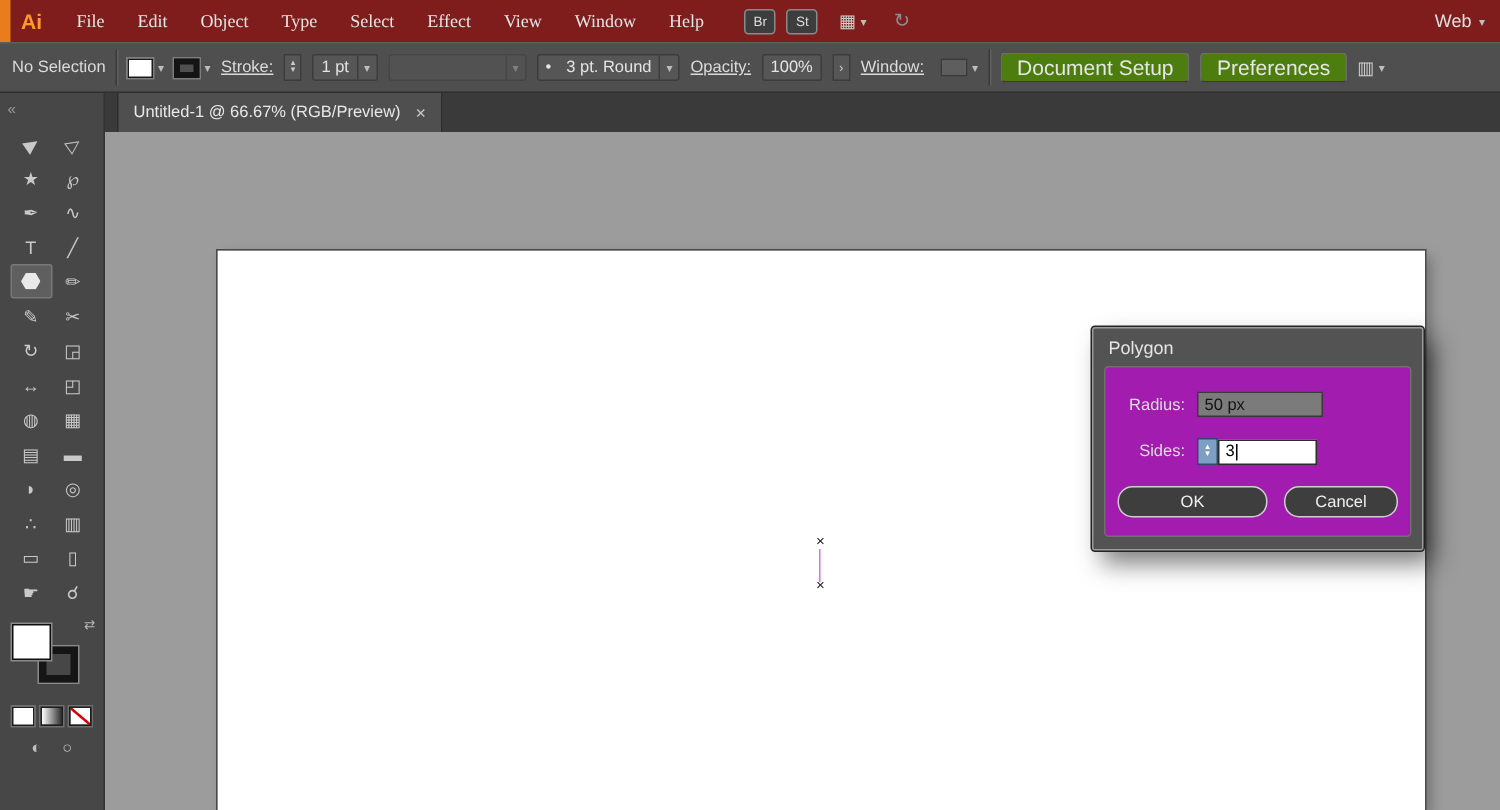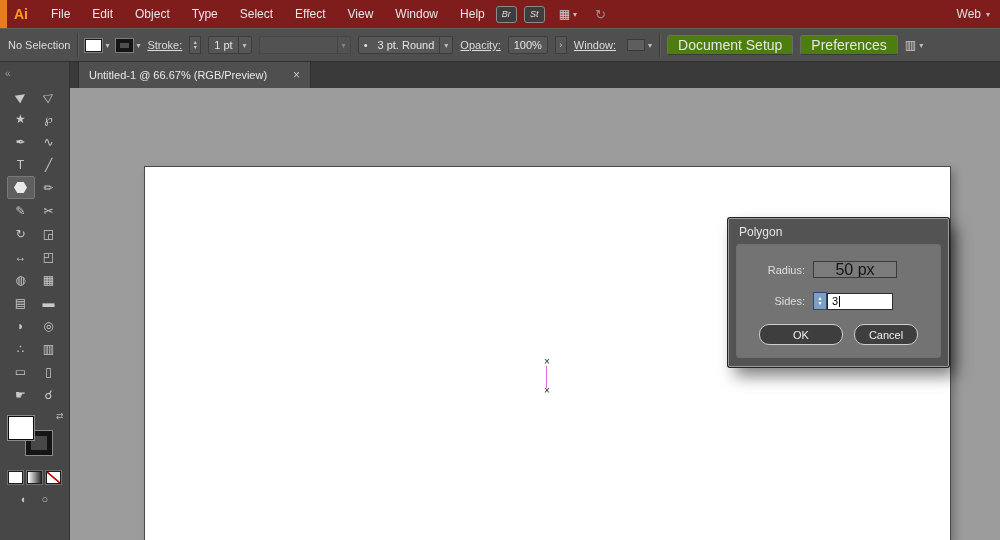--- a/index.html
+++ b/index.html
@@ -3,23 +3,23 @@
 <meta charset="utf-8">
 <style>
   *{margin:0;padding:0;box-sizing:border-box;}
   html,body{width:1000px;height:540px;}
   body{position:relative;font-family:"Liberation Sans","DejaVu Sans",sans-serif;background:#9c9c9c;overflow:hidden;color:#ddd;}
 
   
   .menubar{position:absolute;left:0;top:0;width:100%;height:28px;background:#7f1d1d;display:flex;align-items:center;padding:0 8px;z-index:5;}
   .edge-accent{position:absolute;left:0;top:0;width:7px;height:28px;background:#e87d1e;}
   .logo{color:#ff9a23;font-weight:bold;font-size:14px;margin:0 12px 0 6px;}
-  .menu-items{display:flex;height:100%;align-items:flex-start;}
+  .menu-items{display:flex;height:100%;align-items:flex-start;font-family:Liberation Serif, serif;}
   .menu-item{padding:0 11px;font-size:12px;color:#e6e6e6;line-height:28px;cursor:default;}
-  .mb-badges{display:flex;gap:7px;font-style:italic;}
+  .mb-badges{display:flex;gap:7px;margin-left:16px;}
   .badge{width:21px;height:17px;border:1px solid #8a8a8a;border-radius:3px;background:#3d3d3d;font-size:9px;color:#ddd;display:flex;align-items:center;justify-content:center;}
   .mb-icon{color:#cfcfcf;font-size:12px;margin-left:14px;display:flex;align-items:center;gap:3px;}
   .dd{font-size:8px;color:#bdbdbd;}
   .sync{color:#8f8f8f;margin-left:18px;font-size:13px;}
   .spacer{flex:1;}
   .workspace{display:flex;align-items:center;gap:5px;font-size:12px;color:#e0e0e0;margin-right:2px;}
 
   
   .controlbar{position:absolute;left:0;top:28px;width:100%;height:34px;background:#4f4f4f;border-top:1px solid #5f5f5f;border-bottom:1px solid #2f2f2f;display:flex;align-items:center;padding:0 8px;gap:7px;font-size:11px;z-index:4;}
   .vsep{width:1px;height:24px;background:#3a3a3a;box-shadow:1px 0 0 #5e5e5e;}
@@ -33,21 +33,21 @@
   .combo .val{padding:0 5px;white-space:nowrap;}
   .combo .dd-cell{width:13px;align-self:stretch;border-left:1px solid #3c3c3c;display:flex;align-items:center;justify-content:center;}
   .combo.disabled{opacity:.45;width:92px;justify-content:flex-end;}
   .mini-btn{width:12px;height:18px;background:#565656;border:1px solid #3c3c3c;display:flex;align-items:center;justify-content:center;color:#ccc;font-size:9px;}
   .style-swatch{width:18px;height:12px;background:#5e5e5e;border:1px solid #3a3a3a;margin-left:4px;}
   .cb-btn{height:20px;padding:0 10px;background:#4d7c0f;border:1px solid #6c6c6c;border-bottom-color:#3a3a3a;border-radius:3px;color:#e6e6e6;font-size:14px;font-family:inherit;white-space:nowrap;}
   .align-group{display:flex;align-items:center;gap:3px;color:#cfcfcf;font-size:12px;}
 
   
   .tabbar{position:absolute;left:70px;top:62px;right:0;height:26px;background:#3a3a3a;display:flex;align-items:stretch;z-index:3;}
-  .tab{margin-left:8px;padding:0 10px;background:#4f4f4f;display:flex;align-items:center;gap:26px;font-size:11px;color:#e8e8e8;border-right:1px solid #2d2d2d;border-left:1px solid #2d2d2d;}
+  .tab{margin-left:8px;padding:0 10px;background:#4f4f4f;display:flex;align-items:center;gap:10px;font-size:11px;color:#e8e8e8;border-right:1px solid #2d2d2d;border-left:1px solid #2d2d2d;}
   .tab-close{color:#c4c4c4;font-size:12px;}
 
   
   .toolbar{position:absolute;left:0;top:62px;width:70px;bottom:0;background:#474747;border-right:1px solid #333;z-index:3;}
   .tb-head{height:22px;display:flex;align-items:center;padding-left:5px;color:#9a9a9a;font-size:10px;}
   .tool-grid{display:grid;grid-template-columns:28px 28px;justify-content:center;}
   .tool{height:23px;display:flex;align-items:center;justify-content:center;color:#c9c9c9;font-size:12px;}
   .tool.selected{background:#5f5f5f;border:1px solid #787878;border-radius:2px;}
   .hex{width:13px;height:11px;background:#e9e9e9;clip-path:polygon(25% 0,75% 0,100% 50%,75% 100%,25% 100%,0 50%);}
   .swatches{position:relative;width:56px;height:50px;margin:6px auto 0;}
@@ -65,24 +65,24 @@
   .canvas{position:absolute;left:70px;top:88px;right:0;bottom:0;background:#9c9c9c;overflow:hidden;}
   .artboard{position:absolute;left:75px;top:79px;width:805px;height:374px;background:#fff;outline:1px solid #4a4a4a;box-shadow:4px 4px 9px rgba(0,0,0,.3);}
   .mark{position:absolute;width:12px;text-align:center;font-size:10px;line-height:10px;color:#222;}
   .mark-top{left:471px;top:269px;}
   .mark-bottom{left:471px;top:298px;}
   .seg-line{position:absolute;left:476px;top:278px;width:1px;height:22px;background:#e26ce2;}
 
   
   .dialog{position:absolute;left:728px;top:218px;width:221px;background:#535353;border:1px solid #9a9a9a;border-radius:2px;box-shadow:0 0 0 1px #242424,7px 9px 16px rgba(0,0,0,.5);z-index:20;}
   .dlg-title{height:25px;display:flex;align-items:center;padding-left:10px;font-size:12px;color:#e4e4e4;}
-  .dlg-body{margin:0 7px 8px;border:1px solid #6f6f6f;border-radius:3px;background:#737373;padding:16px 22px 12px;}
+  .dlg-body{margin:0 7px 8px;border:1px solid #6f6f6f;border-radius:3px;background:#a21caf;padding:16px 7px 12px;}
   .dlg-row{display:flex;align-items:center;margin-bottom:14px;}
   .dlg-label{width:46px;text-align:right;margin-right:8px;font-size:11px;color:#dedede;}
-  .radius-input{width:84px;height:17px;background:#7b7b7b;border:1px solid #3a3a3a;color:#141414;font-size:16px;font-family:inherit;padding:0 4px;text-align:center;}
+  .radius-input{width:84px;height:17px;background:#7b7b7b;border:1px solid #3a3a3a;color:#141414;font-size:11px;font-family:inherit;padding:0 4px;}
   .stepper2{width:14px;height:18px;background:#7e9fc4;border:1px solid #2d4a6e;display:flex;flex-direction:column;align-items:center;justify-content:center;line-height:5px;font-size:6px;color:#fff;}
   .sides-field{width:66px;height:17px;background:#fff;border:1px solid #2c2c2c;display:flex;align-items:center;padding-left:4px;font-size:11px;color:#000;}
   .caret{width:1px;height:11px;background:#000;margin-left:1px;}
   .btn-row{display:flex;justify-content:center;gap:11px;margin-top:6px;}
   .dlg-btn{height:21px;border-radius:10px;background:#3e3e3e;border:1px solid #cfcfcf;color:#efefef;font-size:11px;font-family:inherit;}
   .btn-ok{width:100px;}
   .btn-cancel{width:76px;}
 </style>
 </head>
 <body>

